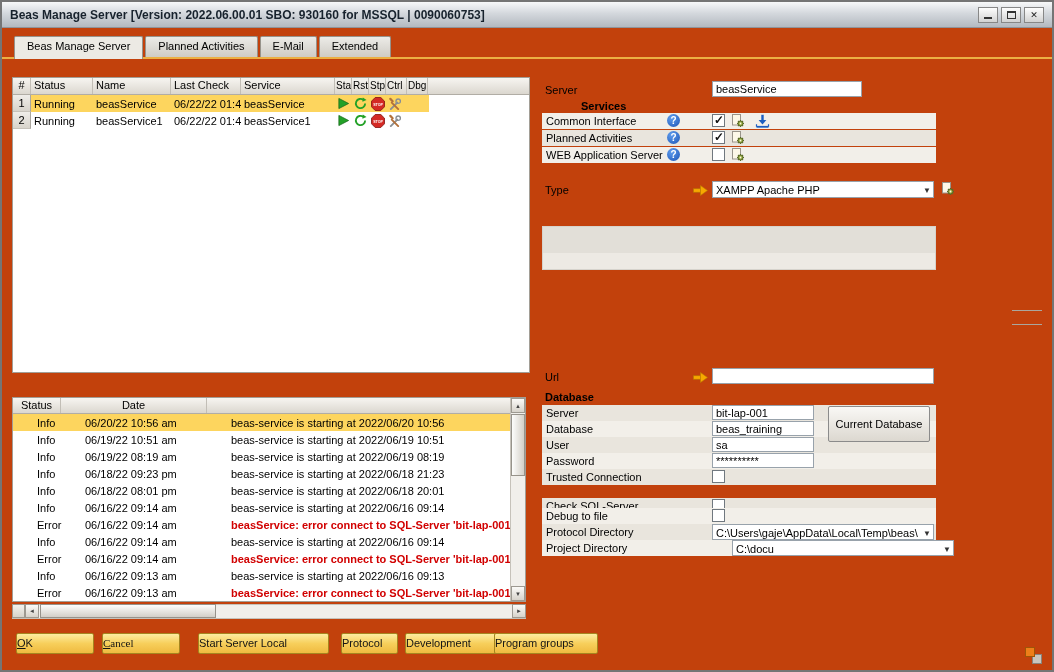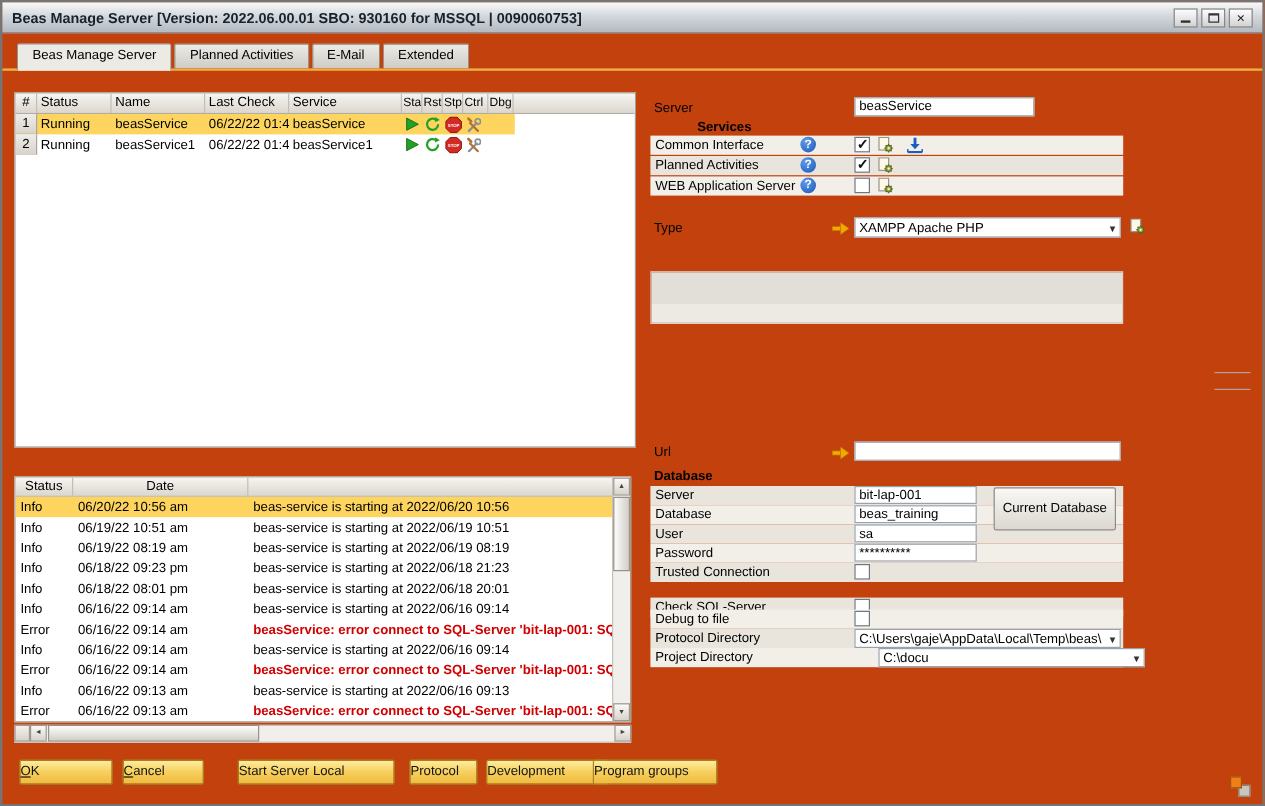--- a/index.html
+++ b/index.html
@@ -80,21 +80,21 @@
   }
   .lheader {
     display:flex; height:16px;
     background:linear-gradient(#f7f5f1,#dbd7cf);
     border-bottom:1px solid #b1ada5;
   }
   .lheader .hc { border-right:1px solid #c2beb6; text-align:center; padding-top:1px; }
   .hc-status { width:48px; }
   .hc-date { width:146px; }
   .hc-fill { flex:1; border-right:none !important; }
-  .lrow { display:flex; height:17px; align-items:center; width:497px; }
+  .lrow { display:flex; height:17px; align-items:center; width:497px;padding-left:20px; }
   .lrow.selected { background:#fdd55e; }
   .lc-status { width:48px; padding:0 4px; }
   .lc-date { width:146px; padding:0 4px; white-space:nowrap; }
   .lc-msg { flex:1; padding:0 4px; white-space:nowrap; overflow:hidden; }
   .lrow.error .lc-msg { color:#d10000; font-weight:bold; }
 
   
   .vscroll {
     position:absolute; right:0; top:0; bottom:0; width:15px;
     background:#f1efeb; border-left:1px solid #c6c2ba;
@@ -496,21 +496,21 @@
   </div>
   <div class="row-strip rs-b" style="top:538px;">
     <span class="rl">Project Directory</span>
     <div class="combo" style="left:170px; top:0; width:222px; height:16px;margin-left:20px;">C:\docu</div>
   </div>
 
   <div class="edge-line" style="left:1010px; top:308px;"></div>
   <div class="edge-line" style="left:1010px; top:322px;"></div>
 
   <div class="btn accel" style="left:14px; width:78px;">OK</div>
-  <div class="btn accel" style="left:100px; width:68px;">Cancel</div>
+  <div class="btn accel" style="left:100px; width:78px;font-family:Liberation Serif, serif;">Cancel</div>
   <div class="btn" style="left:196px; width:131px;">Start Server Local</div>
   <div class="btn" style="left:339px; width:57px;">Protocol</div>
   <div class="btn" style="left:403px; width:102px;">Development</div>
   <div class="btn" style="left:492px; width:104px;">Program groups</div>
 
   <div class="grip">
     <div class="grip-gray"></div>
     <div class="grip-orange"></div>
   </div>
 

